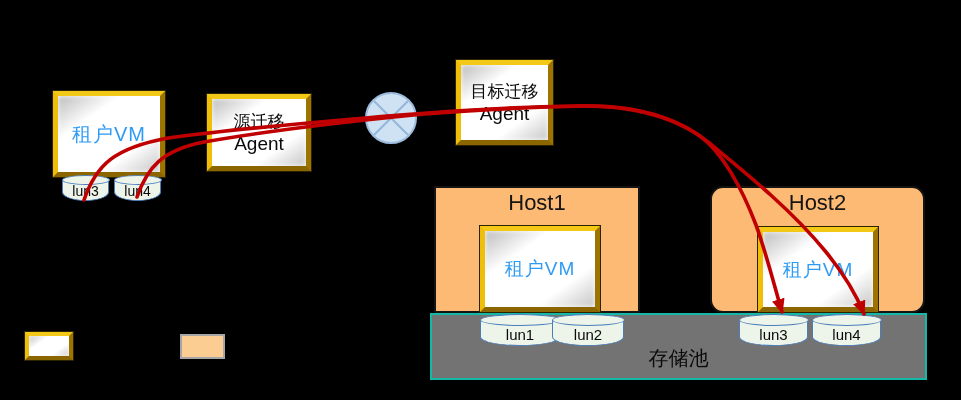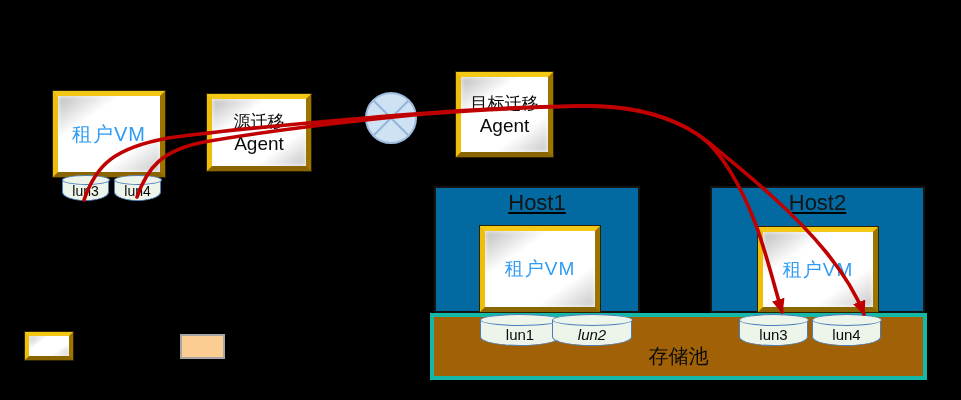--- a/index.html
+++ b/index.html
@@ -14,28 +14,27 @@
     border-color:#F4C816 #9E7400 #8A6500 #EFBE08;
     background:linear-gradient(145deg,#bdbdbd 0%,#ffffff 30%,#ffffff 72%,#c6c6c6 100%);
     box-shadow:0 0 0 1px #2c2400, inset 0 0 5px #ffffff;
     display:flex; flex-direction:column; align-items:center; justify-content:center;
     text-align:center;
   }
   .vm-label { color:#2E9BF5; font-weight:normal; font-size:20px; letter-spacing:1px; }
   .agent-line1 { color:#0a0a0a; font-size:17px; }
   .agent-line2 { color:#0a0a0a; font-size:19px; }
   .host {
-    position:absolute; box-sizing:border-box; background:#0369a1;
+    position:absolute; box-sizing:border-box; background:#fdba74;
     border:2px solid #141414;
-    text-decoration:underline;
   }
   .host-title { text-align:center; font-size:22px; color:#141414; margin-top:2px; }
   .pool {
-    position:absolute; box-sizing:border-box; background:#a16207;
-    border:4px solid #14b8a6;
+    position:absolute; box-sizing:border-box; background:#737373;
+    border:2px solid #14b8a6;
   }
   .pool-label {
     position:absolute; left:0; right:0; bottom:6px; text-align:center;
     font-size:20px; color:#0a0a0a;
   }
   
   .cyl {
     position:absolute; box-sizing:border-box;
     background:#EDF4EA; border:1.5px solid #4A7EBB; border-top:none;
     border-radius:0 0 50% 50% / 0 0 9px 9px;
@@ -81,46 +80,46 @@
     <span class="agent-line2">Agent</span>
   </div>
 
   <div class="net-circle" style="left:365px; top:92px; width:52px; height:52px;">
     <svg width="48" height="48" viewBox="0 0 48 48" style="position:absolute;left:0;top:0;">
       <line x1="7" y1="7" x2="41" y2="41" stroke="#93B5DA" stroke-width="2"></line>
       <line x1="41" y1="7" x2="7" y2="41" stroke="#93B5DA" stroke-width="2"></line>
     </svg>
   </div>
 
-  <div class="gold-box" style="left:456px; top:72px; width:97px; height:85px;">
+  <div class="gold-box" style="left:456px; top:60px; width:97px; height:85px;">
     <span class="agent-line1">目标迁移</span>
     <span class="agent-line2">Agent</span>
   </div>
 
   <div class="host" style="left:434px; top:186px; width:206px; height:127px;">
     <div class="host-title">Host1</div>
   </div>
   <div class="gold-box" style="left:480px; top:226px; width:120px; height:86px;">
     <span class="vm-label" style="font-size:19px;">租户VM</span>
   </div>
 
-  <div class="host" style="left:710px; top:186px; width:215px; height:127px;">
+  <div class="host" style="left:710px; top:186px; width:215px; height:127px;border-radius:13px;">
     <div class="host-title">Host2</div>
   </div>
   <div class="gold-box" style="left:758px; top:227px; width:120px; height:85px;">
     <span class="vm-label" style="font-size:19px;">租户VM</span>
   </div>
 
   <div class="pool" style="left:430px; top:313px; width:497px; height:67px;">
     <div class="pool-label">存储池</div>
   </div>
   <div class="cyl" style="left:480px; top:320px; width:80px; height:26px;">
     <span>lun1</span>
   </div>
-  <div class="cyl" style="left:552px; top:320px; width:80px; height:26px;font-style:italic;">
+  <div class="cyl" style="left:552px; top:320px; width:72px; height:26px;">
     <span>lun2</span>
   </div>
   <div class="cyl" style="left:739px; top:320px; width:69px; height:26px;">
     <span>lun3</span>
   </div>
   <div class="cyl" style="left:812px; top:320px; width:69px; height:26px;">
     <span>lun4</span>
   </div>
 
   <div class="gold-box legend-gold" style="left:25px; top:332px; width:48px; height:28px;"></div>

